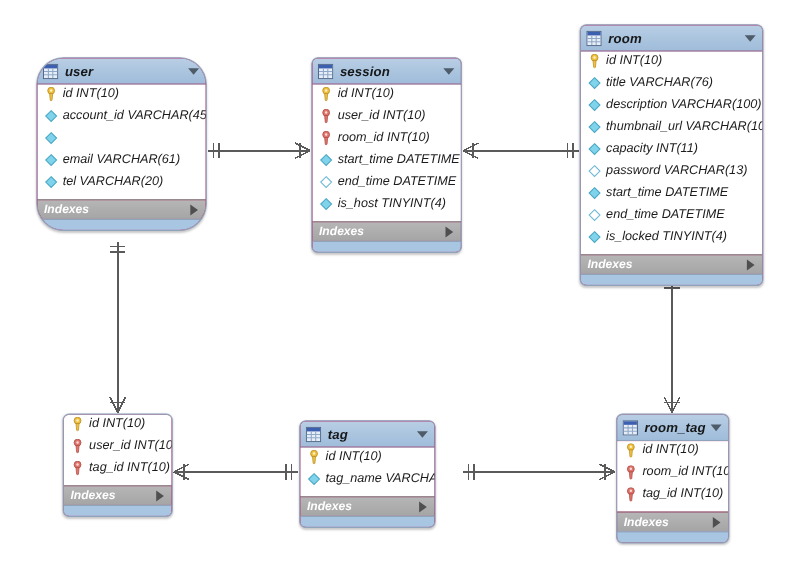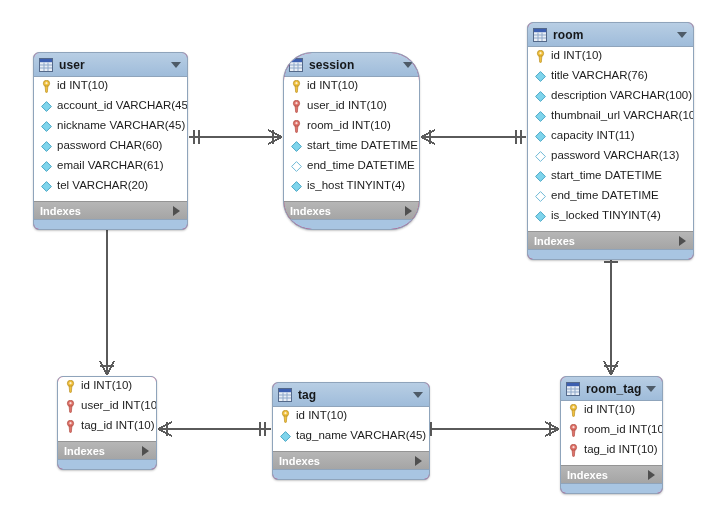--- a/index.html
+++ b/index.html
@@ -32,20 +32,21 @@
   }
   
   .table-card {
     position: absolute;
     box-sizing: border-box;
     background: #be185d;
     border: 1px solid #8fa4bb;
     border-radius: 6px;
     box-shadow: 0 1px 2px rgba(0,0,0,0.22);
     overflow: hidden;
+    font-style: italic;
   }
   .tbl-header {
     height: 24px;
     background: linear-gradient(180deg, #b8cee4 0%, #9fbcda 100%);
     border-bottom: 1px solid #8fa4bb;
     display: flex;
     align-items: center;
     padding: 0 6px 0 5px;
     box-sizing: border-box;
   }
@@ -193,21 +194,21 @@
         <line x1="431" y1="422" x2="431" y2="436"></line>
 
         <line x1="550" y1="422" x2="550" y2="436"></line>
         <path d="M 559 429 L 545 422 M 559 429 L 545 436" stroke-width="1.4"></path>
       </g>
 
     </g>
   </svg>
 
   <div id="tables-layer">
-      <div class="table-card" style="left: 33px; top: 52px; width: 155px;">
+      <div class="table-card" style="left: 33px; top: 52px; width: 155px; border-radius: 25px;">
         <div class="tbl-header">
           <span class="tbl-icon"><svg viewBox="0 0 14 14" width="14" height="14">
               <rect x="0.5" y="0.5" width="13" height="13" fill="#e8eef6" stroke="#54698a" stroke-width="1"></rect>
               <rect x="1" y="1" width="12" height="3.2" fill="#3c5fb0"></rect>
               <g stroke="#8fa8c9" stroke-width="1">
                 <line x1="1" y1="7" x2="13" y2="7"></line>
                 <line x1="1" y1="10" x2="13" y2="10"></line>
                 <line x1="5" y1="4.5" x2="5" y2="13"></line>
                 <line x1="9" y1="4.5" x2="9" y2="13"></line>
               </g>
@@ -227,48 +228,41 @@
           <div class="col-row">
             <span class="col-ico"><svg viewBox="0 0 13 13" width="13" height="13">
                 <path d="M6.5 1.6 L11.4 6.5 L6.5 11.4 L1.6 6.5 Z" fill="#7fd4ec" stroke="#4aa7c4" stroke-width="1"></path>
               </svg></span>
             <span class="col-text">account_id VARCHAR(45)</span>
           </div>
           <div class="col-row">
             <span class="col-ico"><svg viewBox="0 0 13 13" width="13" height="13">
                 <path d="M6.5 1.6 L11.4 6.5 L6.5 11.4 L1.6 6.5 Z" fill="#7fd4ec" stroke="#4aa7c4" stroke-width="1"></path>
               </svg></span>
-            <span class="col-text">nickname VARCHAR(45)</span>
-          </div>
-          <div class="col-row">
-            <span class="col-ico"><svg viewBox="0 0 13 13" width="13" height="13">
-                <path d="M6.5 1.6 L11.4 6.5 L6.5 11.4 L1.6 6.5 Z" fill="#7fd4ec" stroke="#4aa7c4" stroke-width="1"></path>
-              </svg></span>
-            <span class="col-text">password CHAR(60)</span>
           </div>
           <div class="col-row">
             <span class="col-ico"><svg viewBox="0 0 13 13" width="13" height="13">
                 <path d="M6.5 1.6 L11.4 6.5 L6.5 11.4 L1.6 6.5 Z" fill="#7fd4ec" stroke="#4aa7c4" stroke-width="1"></path>
               </svg></span>
             <span class="col-text">email VARCHAR(61)</span>
           </div>
           <div class="col-row">
             <span class="col-ico"><svg viewBox="0 0 13 13" width="13" height="13">
                 <path d="M6.5 1.6 L11.4 6.5 L6.5 11.4 L1.6 6.5 Z" fill="#7fd4ec" stroke="#4aa7c4" stroke-width="1"></path>
               </svg></span>
             <span class="col-text">tel VARCHAR(20)</span>
           </div>
         </div>
         <div class="tbl-footer">
           <span class="lbl">Indexes</span>
           <span class="arrow"></span>
         </div>
         <div class="tbl-strip"></div>
       </div>
-      <div class="table-card" style="left: 283px; top: 52px; width: 137px; border-radius: 29px;">
+      <div class="table-card" style="left: 283px; top: 52px; width: 137px;">
         <div class="tbl-header">
           <span class="tbl-icon"><svg viewBox="0 0 14 14" width="14" height="14">
               <rect x="0.5" y="0.5" width="13" height="13" fill="#e8eef6" stroke="#54698a" stroke-width="1"></rect>
               <rect x="1" y="1" width="12" height="3.2" fill="#3c5fb0"></rect>
               <g stroke="#8fa8c9" stroke-width="1">
                 <line x1="1" y1="7" x2="13" y2="7"></line>
                 <line x1="1" y1="10" x2="13" y2="10"></line>
                 <line x1="5" y1="4.5" x2="5" y2="13"></line>
                 <line x1="9" y1="4.5" x2="9" y2="13"></line>
               </g>
@@ -431,21 +425,21 @@
               </svg></span>
             <span class="col-text">tag_id INT(10)</span>
           </div>
         </div>
         <div class="tbl-footer">
           <span class="lbl">Indexes</span>
           <span class="arrow"></span>
         </div>
         <div class="tbl-strip"></div>
       </div>
-      <div class="table-card" style="left: 272px; top: 382px; width: 158px;">
+      <div class="table-card" style="left: 272px; top: 382px; width: 124px;">
         <div class="tbl-header">
           <span class="tbl-icon"><svg viewBox="0 0 14 14" width="14" height="14">
               <rect x="0.5" y="0.5" width="13" height="13" fill="#e8eef6" stroke="#54698a" stroke-width="1"></rect>
               <rect x="1" y="1" width="12" height="3.2" fill="#3c5fb0"></rect>
               <g stroke="#8fa8c9" stroke-width="1">
                 <line x1="1" y1="7" x2="13" y2="7"></line>
                 <line x1="1" y1="10" x2="13" y2="10"></line>
                 <line x1="5" y1="4.5" x2="5" y2="13"></line>
                 <line x1="9" y1="4.5" x2="9" y2="13"></line>
               </g>

